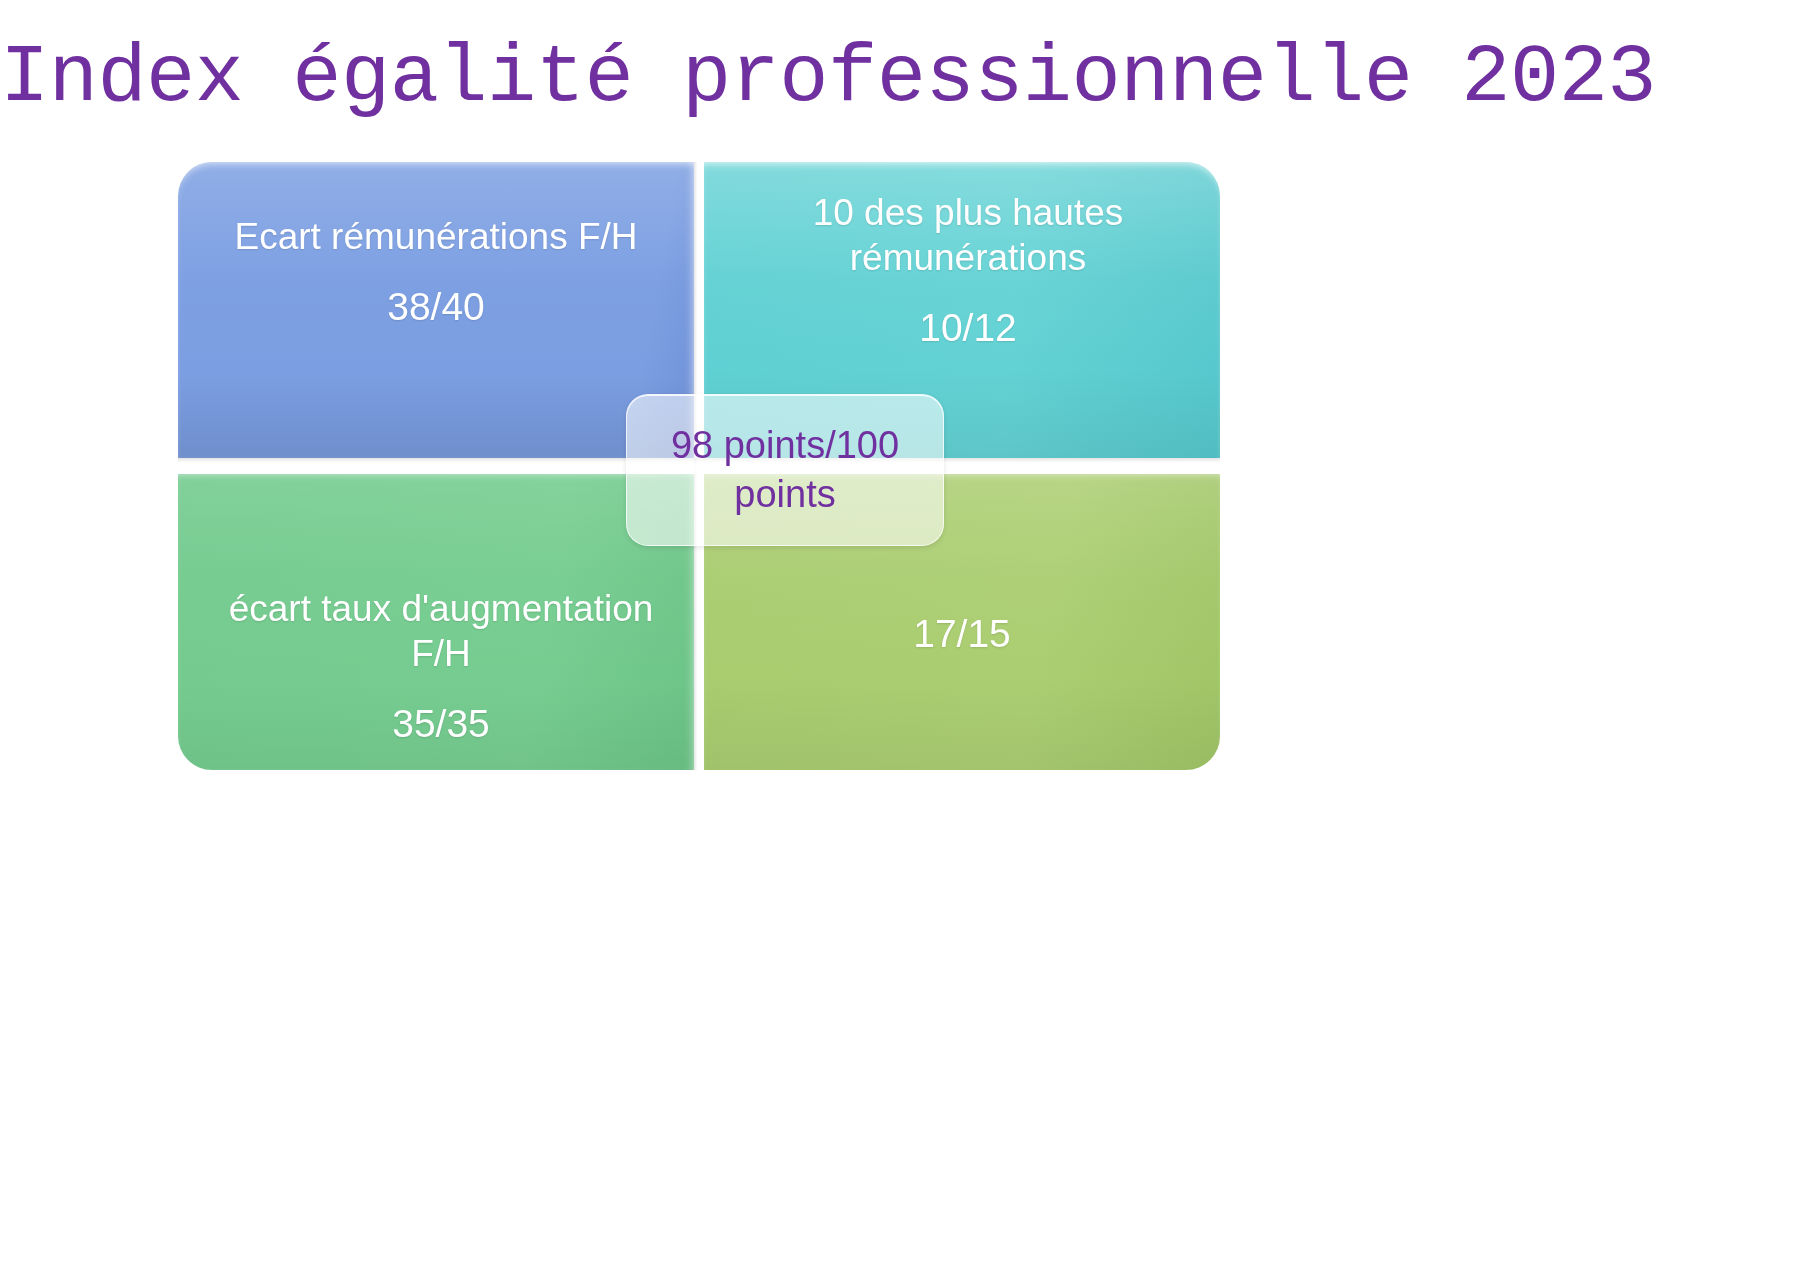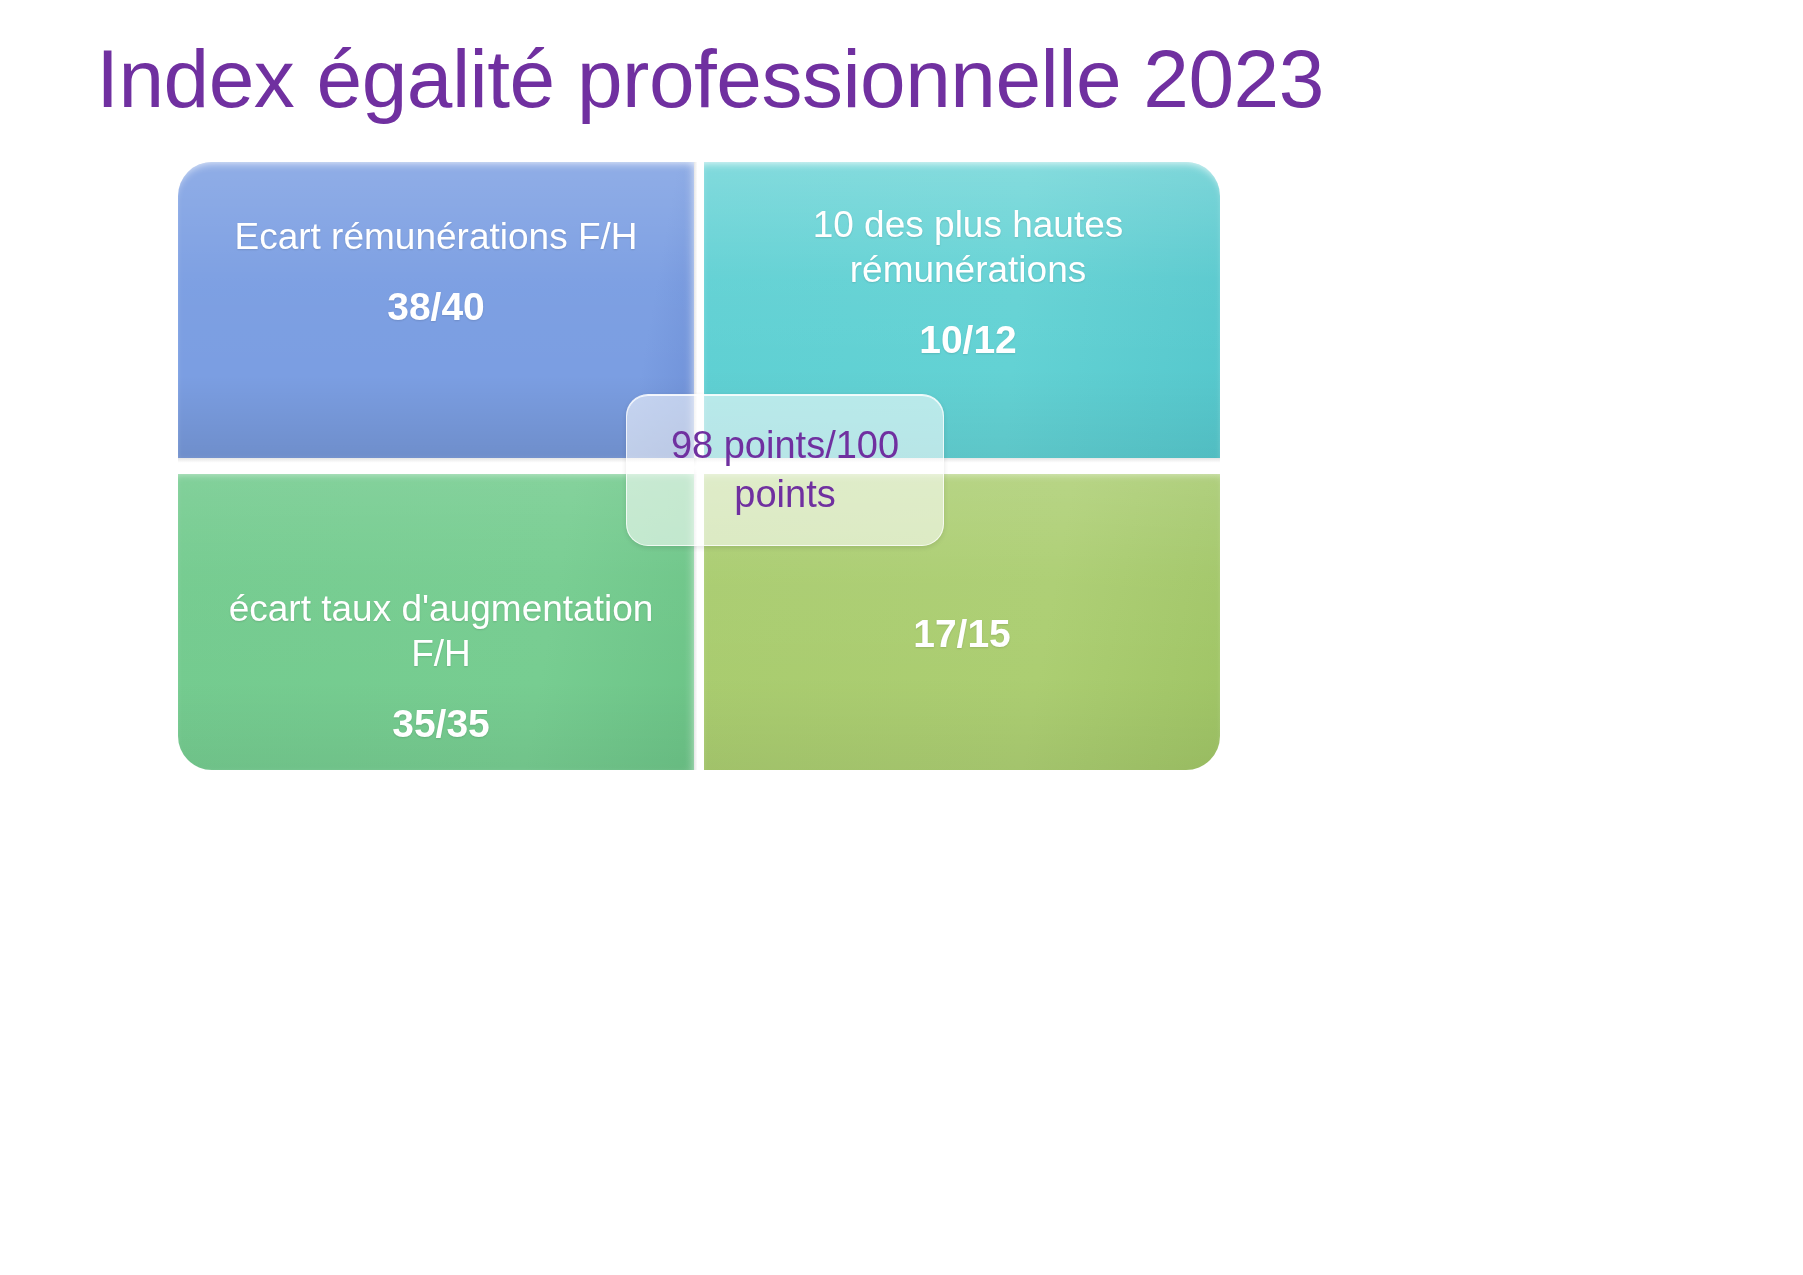--- a/index.html
+++ b/index.html
@@ -21,21 +21,21 @@
     left: 0;
     top: 34px;
     width: 1420px;
     text-align: center;
     color: #7030A0;
     font-size: 82px;
     font-weight: 400;
     letter-spacing: -0.5px;
     line-height: 1.1;
     white-space: nowrap;
-    font-family: Liberation Sans, sans-serif;
+    font-family: Liberation Mono, monospace;
   }
 
   
   .matrix {
     position: absolute;
     left: 178px;
     top: 162px;
     width: 1042px;
     height: 788px;
   }
@@ -61,21 +61,21 @@
 
   .q-label {
     font-size: 37px;
     line-height: 1.22;
     font-weight: 400;
   }
 
   .q-score {
     font-size: 39px;
     line-height: 1.22;
-    font-weight: 700;
+    font-weight: 400;
     margin-top: 24px;
   }
 
   
   .quad-tl {
     left: 0;
     top: 0;
     border-radius: 34px 0 0 0;
     background:
       linear-gradient(180deg, rgba(255,255,255,0.16) 0%, rgba(255,255,255,0.02) 42%, rgba(0,0,0,0.00) 72%, rgba(0,0,0,0.10) 100%),
@@ -88,21 +88,21 @@
   
   .quad-tr {
     left: 526px;
     top: 0;
     border-radius: 0 34px 0 0;
     background:
       linear-gradient(180deg, rgba(255,255,255,0.22) 0%, rgba(255,255,255,0.04) 40%, rgba(0,0,0,0.00) 70%, rgba(0,0,0,0.06) 100%),
       linear-gradient(95deg, #5fd0d3 0%, #63d2d4 60%, #56c8cd 100%);
     box-shadow: inset 0 6px 9px -5px rgba(255,255,255,0.85);
   }
-  .quad-tr .q-inner { top: 40px; padding-left: 30px; }
+  .quad-tr .q-inner { top: 28px; padding-left: 30px; }
 
   
   .quad-bl {
     left: 0;
     top: 312px;
     border-radius: 0 0 0 34px;
     background:
       linear-gradient(180deg, rgba(255,255,255,0.10) 0%, rgba(255,255,255,0.02) 35%, rgba(0,0,0,0.00) 70%, rgba(0,0,0,0.05) 100%),
       linear-gradient(100deg, #74cb8f 0%, #77cd91 70%, #6cc487 100%);
     box-shadow: inset -7px 0 10px -6px rgba(255,255,255,0.45),

